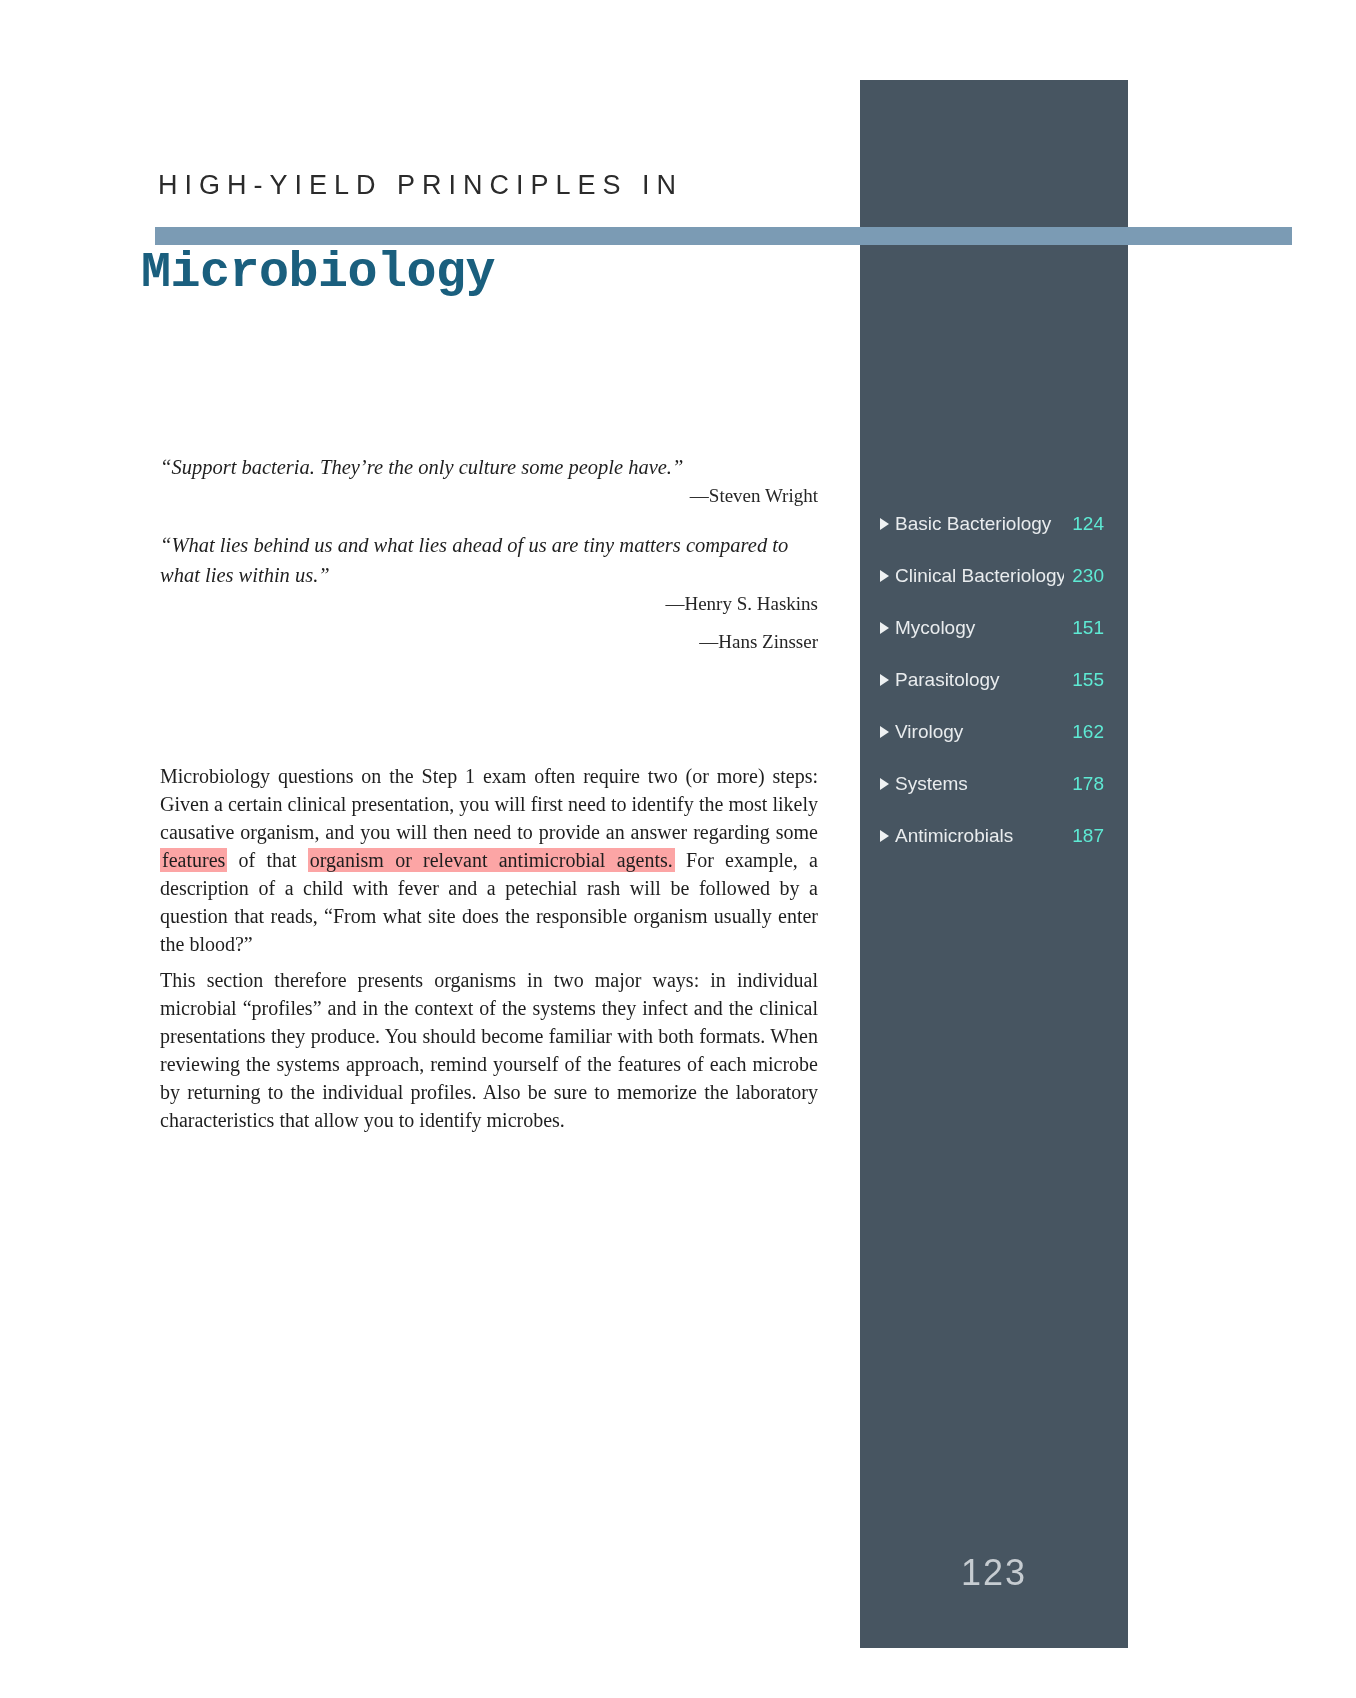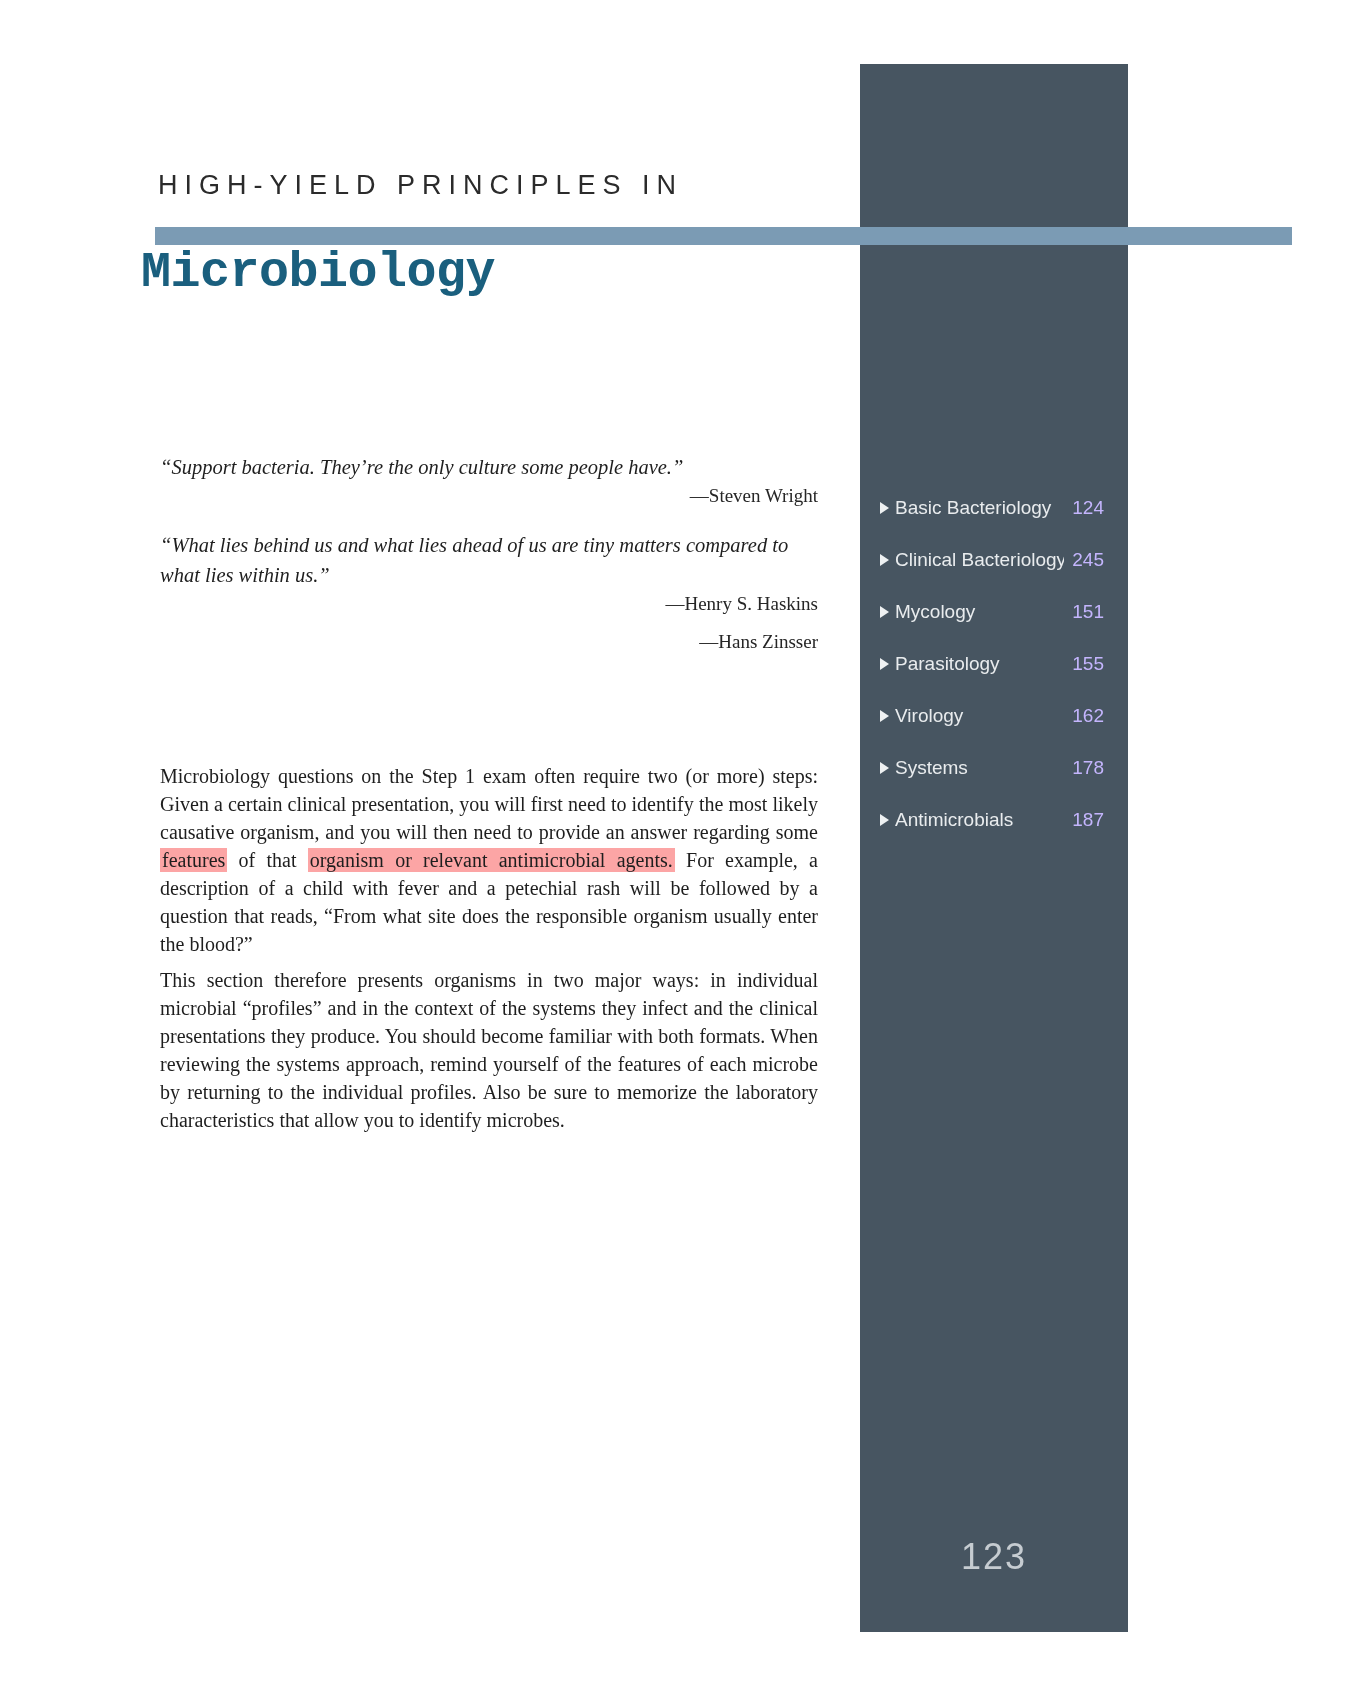--- a/index.html
+++ b/index.html
@@ -9,21 +9,21 @@
     height: 1698px;
     background: #ffffff;
     overflow: hidden;
     font-family: "Liberation Serif", serif;
   }
 
   
   .sidebar {
     position: absolute;
     left: 860px;
-    top: 64px;
+    top: 80px;
     width: 268px;
     height: 1568px;
     background: #475561;
     z-index: 1;
   }
   .toc {
     position: absolute;
     top: 418px;
     left: 20px;
     right: 24px;
@@ -38,21 +38,21 @@
   }
   .tri {
     width: 0; height: 0;
     border-left: 9px solid #eef1f2;
     border-top: 6px solid transparent;
     border-bottom: 6px solid transparent;
     margin-right: 6px;
     flex: 0 0 auto;
   }
   .toc-label { flex: 1 1 auto; white-space: nowrap; overflow: hidden; }
-  .toc-page  { flex: 0 0 auto; margin-left: 8px; color: #c4b5fd; }
+  .toc-page  { flex: 0 0 auto; margin-left: 8px; color: #5eead4; }
   .folio {
     position: absolute;
     top: 1472px;
     left: 0;
     width: 100%;
     text-align: center;
     font-family: "Liberation Sans", sans-serif;
     font-weight: 400;
     font-size: 36px;
     letter-spacing: 2px;
@@ -135,21 +135,21 @@
   <div class="sidebar">
     <div class="toc">
       <div class="toc-row">
         <span class="tri"></span>
         <span class="toc-label">Basic Bacteriology</span>
         <span class="toc-page">124</span>
       </div>
       <div class="toc-row">
         <span class="tri"></span>
         <span class="toc-label">Clinical Bacteriology</span>
-        <span class="toc-page">245</span>
+        <span class="toc-page">230</span>
       </div>
       <div class="toc-row">
         <span class="tri"></span>
         <span class="toc-label">Mycology</span>
         <span class="toc-page">151</span>
       </div>
       <div class="toc-row">
         <span class="tri"></span>
         <span class="toc-label">Parasitology</span>
         <span class="toc-page">155</span>

